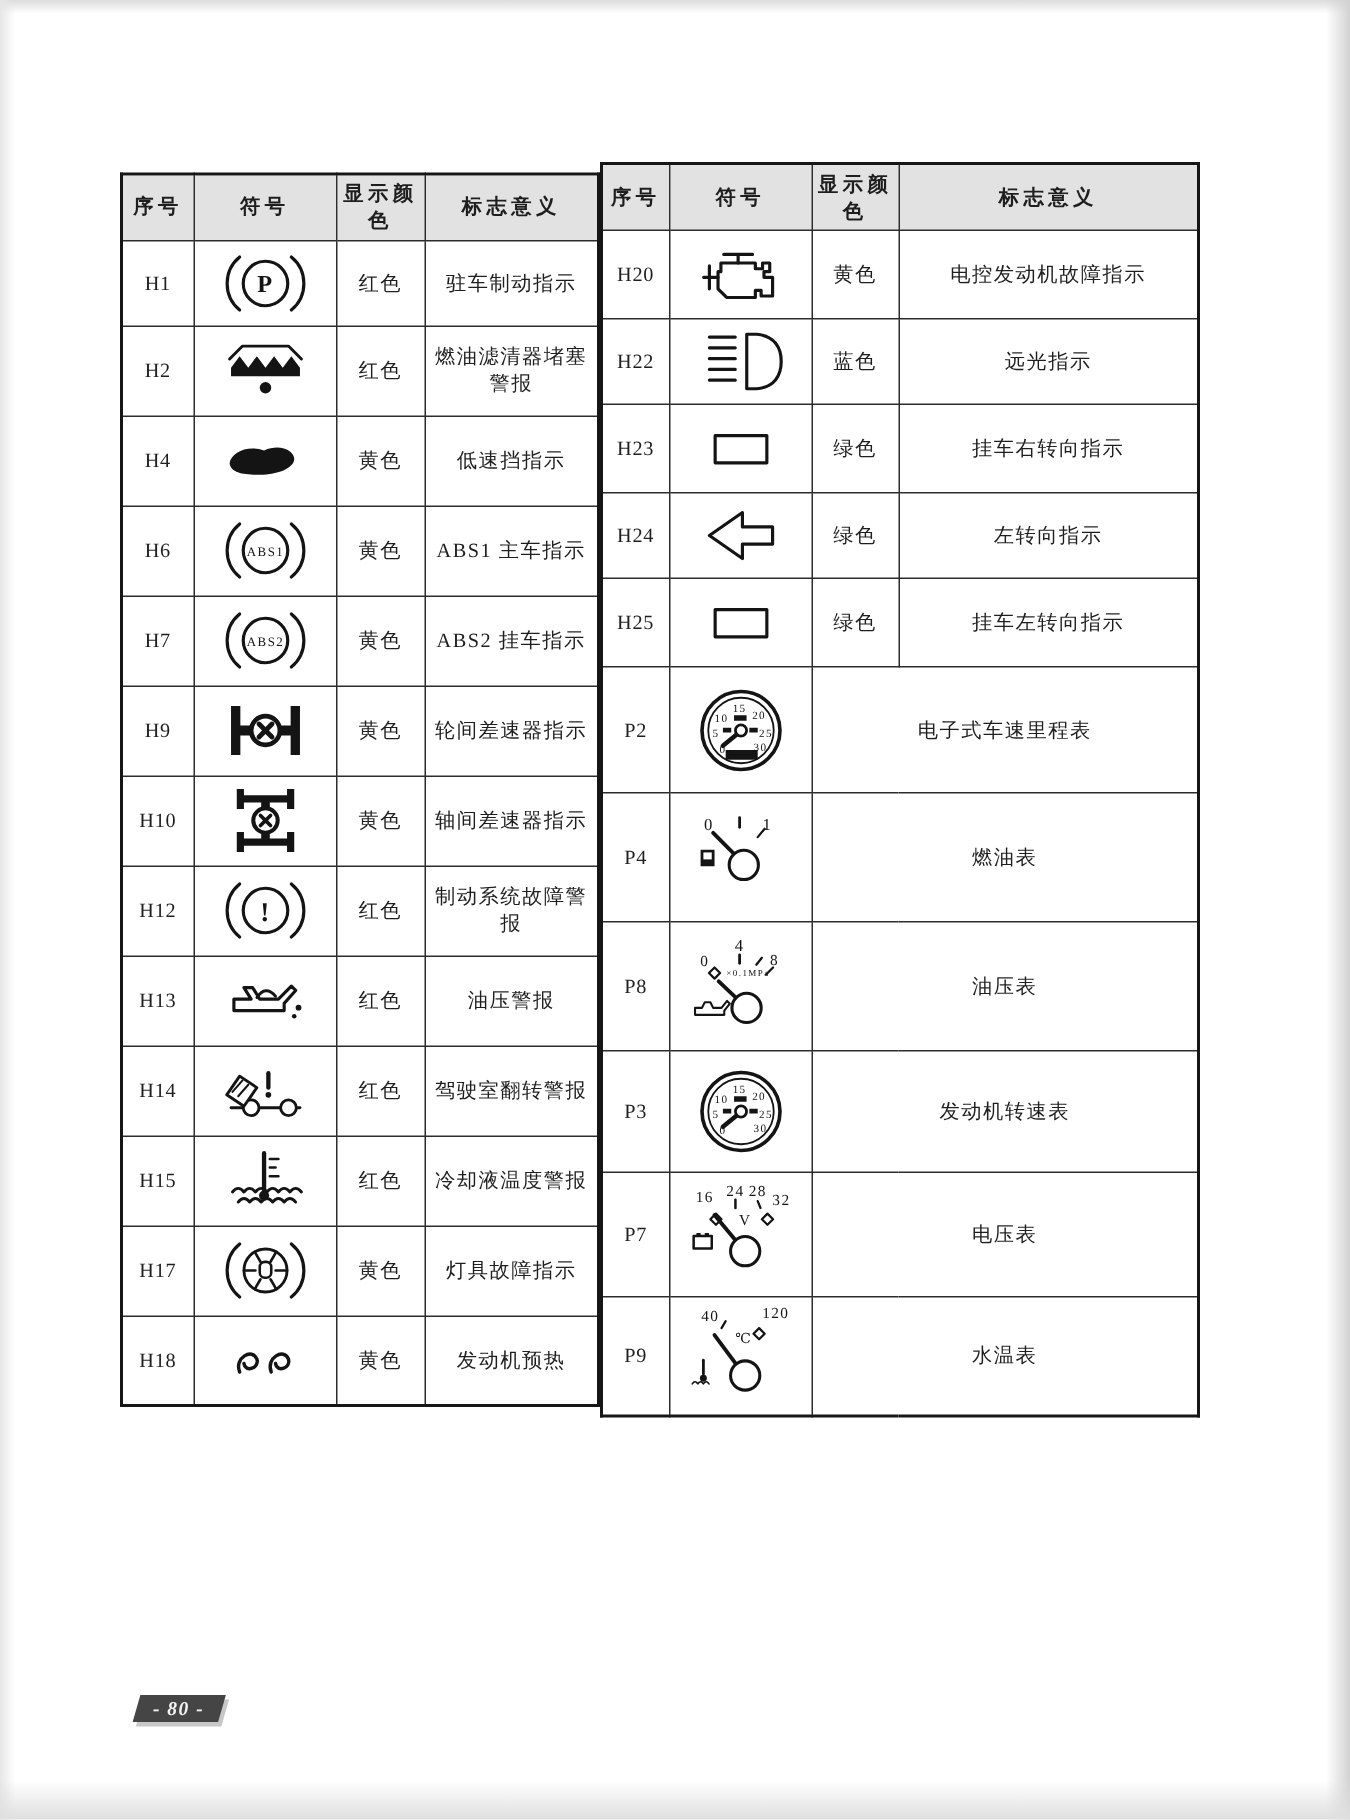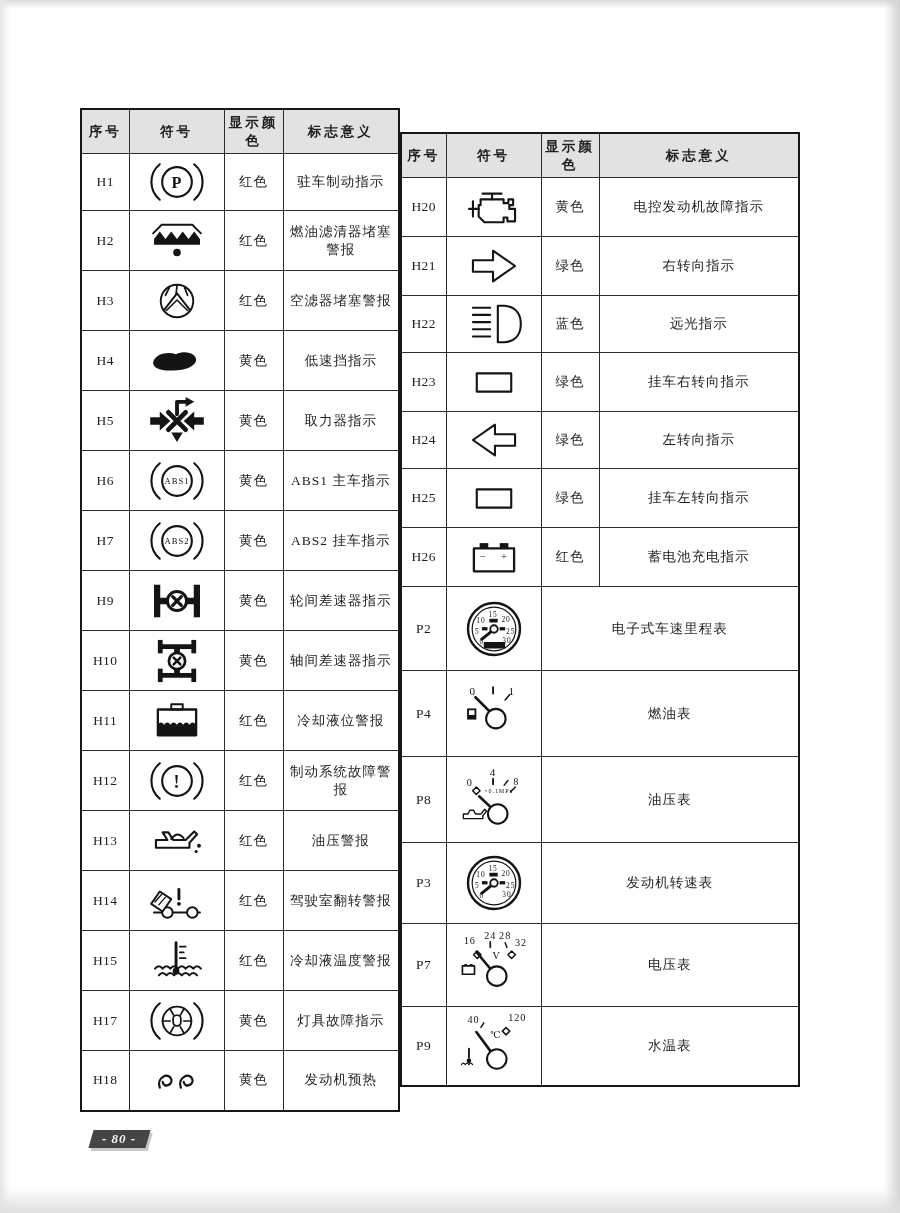--- a/index.html
+++ b/index.html
@@ -69,56 +69,28 @@
             <svg xmlns="http://www.w3.org/2000/svg" viewBox="0 0 94 58" width="90" height="56" fill="none" stroke="#141414" stroke-width="2.2" stroke-linecap="round" stroke-linejoin="round">
               <path d="M22,21 L31,12 H63 L72,21" stroke-width="2"></path>
               <path d="M23,33 V27 L29,19 L35,27 L41,19 L47,27 L53,19 L59,27 L65,19 L71,27 V33 Z" fill="#141414" stroke="none"></path>
               <path d="M47,41 m-4,0 a4,4 0 1 0 8,0 a4,4 0 1 0 -8,0" fill="#141414" stroke="none"></path>
             </svg>
           </td>
           <td class="c-color">红色</td>
           <td class="c-meaning">燃油滤清器堵塞警报</td>
         </tr>
         <tr style="height: 60px;">
-          <td class="c-id">H3</td>
-          <td class="c-sym">
-            <svg xmlns="http://www.w3.org/2000/svg" viewBox="0 0 94 58" width="90" height="56" fill="none" stroke="#141414" stroke-width="2.2" stroke-linecap="round" stroke-linejoin="round">
-              <circle cx="47" cy="29" r="17" stroke-width="2"></circle>
-              <path d="M33,39 L47,21 L61,39" stroke-width="2"></path>
-              <path d="M39,15 L35,23 M47,13 L46,22 M55,15 L58,23" stroke-width="1.8"></path>
-              <path d="M36,39 L47,28 L58,39" stroke-width="1.6"></path>
-            </svg>
-          </td>
-          <td class="c-color">红色</td>
-          <td class="c-meaning">空滤器堵塞警报</td>
-        </tr>
-        <tr style="height: 60px;">
           <td class="c-id">H4</td>
           <td class="c-sym">
             <svg xmlns="http://www.w3.org/2000/svg" viewBox="0 0 94 58" width="90" height="56" fill="none" stroke="#141414" stroke-width="2.2" stroke-linecap="round" stroke-linejoin="round">
               <path d="M22,31 C23,23 35,18 46,22 C57,17 67,22 67,28 C67,34 56,39 43,39 C32,39 23,38 22,31 Z" fill="#141414" stroke="none"></path>
             </svg>
           </td>
           <td class="c-color">黄色</td>
           <td class="c-meaning">低速挡指示</td>
-        </tr>
-        <tr style="height: 60px;">
-          <td class="c-id">H5</td>
-          <td class="c-sym">
-            <svg xmlns="http://www.w3.org/2000/svg" viewBox="0 0 94 58" width="90" height="56" fill="none" stroke="#141414" stroke-width="2.2" stroke-linecap="round" stroke-linejoin="round">
-              <path d="M19,25 h10 v-6 l11,10 -11,10 v-6 h-10 z" fill="#141414" stroke="none"></path>
-              <path d="M75,25 h-10 v-6 l-11,10 11,10 v-6 h10 z" fill="#141414" stroke="none"></path>
-              <path d="M38,20 L56,38 M56,20 L38,38" stroke-width="5"></path>
-              <path d="M47,22 V9 H57" stroke-width="4"></path>
-              <path d="M56,4 L65,9 L56,14 Z" fill="#141414" stroke="none"></path>
-              <path d="M41,41 h12 l-6,10 z" fill="#141414" stroke="none"></path>
-            </svg>
-          </td>
-          <td class="c-color">黄色</td>
-          <td class="c-meaning">取力器指示</td>
         </tr>
         <tr style="height: 60px;">
           <td class="c-id">H6</td>
           <td class="c-sym">
             <svg xmlns="http://www.w3.org/2000/svg" viewBox="0 0 94 58" width="90" height="56" fill="none" stroke="#141414" stroke-width="2.2" stroke-linecap="round" stroke-linejoin="round">
               <circle cx="47" cy="29" r="15.5"></circle>
               <path d="M29,10.5 A24,24 0 0 0 29,47.5"></path>
               <path d="M65,10.5 A24,24 0 0 1 65,47.5"></path>
               <text x="47" y="32.5" font-size="9" fill="#141414" stroke="none" text-anchor="middle" font-family="Liberation Serif, DejaVu Serif, serif">ABS1</text>
             </svg>
@@ -163,32 +135,20 @@
               <path d="M31,41.5 h32 v5 h-32 z" fill="#141414" stroke="none"></path>
               <path d="M27,37 h5 v14 h-5 z" fill="#141414" stroke="none"></path>
               <path d="M62,37 h5 v14 h-5 z" fill="#141414" stroke="none"></path>
               <path d="M44,16 h6 v26 h-6 z" fill="#141414" stroke="none"></path>
               <circle cx="47" cy="29" r="8.5" fill="#ffffff" stroke-width="2.8"></circle>
               <path d="M43.5,25.5 L50.5,32.5 M50.5,25.5 L43.5,32.5" stroke-width="2.6"></path>
             </svg>
           </td>
           <td class="c-color">黄色</td>
           <td class="c-meaning">轴间差速器指示</td>
-        </tr>
-        <tr style="height: 60px;">
-          <td class="c-id">H11</td>
-          <td class="c-sym">
-            <svg xmlns="http://www.w3.org/2000/svg" viewBox="0 0 94 58" width="90" height="56" fill="none" stroke="#141414" stroke-width="2.2" stroke-linecap="round" stroke-linejoin="round">
-              <rect x="27" y="17" width="40" height="27" stroke-width="2.4"></rect>
-              <rect x="41" y="11.5" width="12" height="5.5" stroke-width="2"></rect>
-              <path d="M27,33 q3.3,-5 6.6,0 q3.3,-5 6.6,0 q3.3,-5 6.6,0 q3.3,-5 6.6,0 q3.3,-5 6.6,0 q3.4,-5 6.7,0 V44 H27 Z" fill="#141414" stroke="none"></path>
-            </svg>
-          </td>
-          <td class="c-color">红色</td>
-          <td class="c-meaning">冷却液位警报</td>
         </tr>
         <tr style="height: 60px;">
           <td class="c-id">H12</td>
           <td class="c-sym">
             <svg xmlns="http://www.w3.org/2000/svg" viewBox="0 0 94 58" width="90" height="56" fill="none" stroke="#141414" stroke-width="2.2" stroke-linecap="round" stroke-linejoin="round">
               <circle cx="47" cy="29" r="15.5"></circle>
               <path d="M29,10.5 A24,24 0 0 0 29,47.5"></path>
               <path d="M65,10.5 A24,24 0 0 1 65,47.5"></path>
               <text x="47" y="36" font-size="19" fill="#141414" stroke="none" text-anchor="middle" font-family="Liberation Serif, DejaVu Serif, serif" font-weight="bold">!</text>
             </svg>
@@ -286,30 +246,20 @@
           <td class="c-sym">
             <svg xmlns="http://www.w3.org/2000/svg" viewBox="0 0 94 58" width="90" height="56" fill="none" stroke="#141414" stroke-width="2.2" stroke-linecap="round" stroke-linejoin="round">
               <path d="M35,15 H55 M45,15 V21" stroke-width="2.2"></path>
               <path d="M33,21 H57 V25 H62 V21 H67 V27 H63 V31 H69 V44 H61 V40 H57 V45 H37 L31,39 V27 H33 Z" stroke-width="2.2"></path>
               <path d="M25,23 V39 M21,31 H31" stroke-width="2.2"></path>
             </svg>
           </td>
           <td class="c-color">黄色</td>
           <td class="c-meaning">电控发动机故障指示</td>
         </tr>
-        <tr style="height: 59px;">
-          <td class="c-id">H21</td>
-          <td class="c-sym">
-            <svg xmlns="http://www.w3.org/2000/svg" viewBox="0 0 94 58" width="90" height="56" fill="none" stroke="#141414" stroke-width="2.2" stroke-linecap="round" stroke-linejoin="round">
-              <path d="M25,23 H46 V13 L69,29 L46,45 V35 H25 Z" stroke-width="2.2"></path>
-            </svg>
-          </td>
-          <td class="c-color">绿色</td>
-          <td class="c-meaning">右转向指示</td>
-        </tr>
         <tr style="height: 45px;">
           <td class="c-id">H22</td>
           <td class="c-sym">
             <svg xmlns="http://www.w3.org/2000/svg" viewBox="0 0 94 58" width="90" height="56" fill="none" stroke="#141414" stroke-width="2.2" stroke-linecap="round" stroke-linejoin="round">
               <path d="M25,12 H43 M25,19.5 H43 M25,27 H43 M25,34.5 H43 M25,42 H43" stroke-width="2.2"></path>
               <path d="M51,10 H58 C70,11 75,19 75,29 C75,39 70,47 58,48 H51 Z" stroke-width="2.2"></path>
             </svg>
           </td>
           <td class="c-color">蓝色</td>
           <td class="c-meaning">远光指示</td>
@@ -336,34 +286,20 @@
         </tr>
         <tr style="height: 59px;">
           <td class="c-id">H25</td>
           <td class="c-sym">
             <svg xmlns="http://www.w3.org/2000/svg" viewBox="0 0 94 58" width="90" height="56" fill="none" stroke="#141414" stroke-width="2.2" stroke-linecap="round" stroke-linejoin="round">
               <rect x="29" y="20" width="36" height="19" stroke-width="2.2"></rect>
             </svg>
           </td>
           <td class="c-color">绿色</td>
           <td class="c-meaning">挂车左转向指示</td>
-        </tr>
-        <tr style="height: 59px;">
-          <td class="c-id">H26</td>
-          <td class="c-sym">
-            <svg xmlns="http://www.w3.org/2000/svg" viewBox="0 0 94 58" width="90" height="56" fill="none" stroke="#141414" stroke-width="2.2" stroke-linecap="round" stroke-linejoin="round">
-              <rect x="26" y="20" width="42" height="24" stroke-width="2.4"></rect>
-              <path d="M32,14.5 h9 v5.5 h-9 z" fill="#141414" stroke="none"></path>
-              <path d="M53,14.5 h9 v5.5 h-9 z" fill="#141414" stroke="none"></path>
-              <text x="36" y="32" font-size="11" fill="#141414" stroke="none" text-anchor="middle" font-family="Liberation Serif, DejaVu Serif, serif">−</text>
-              <text x="58" y="32" font-size="11" fill="#141414" stroke="none" text-anchor="middle" font-family="Liberation Serif, DejaVu Serif, serif">+</text>
-            </svg>
-          </td>
-          <td class="c-color">红色</td>
-          <td class="c-meaning">蓄电池充电指示</td>
         </tr>
         <tr style="height: 84px;">
           <td class="c-id">P2</td>
           <td class="c-sym">
             <svg xmlns="http://www.w3.org/2000/svg" viewBox="0 0 94 84" width="90" height="78" fill="none" stroke="#141414" stroke-width="2.2" stroke-linecap="round" stroke-linejoin="round">
               <circle cx="47" cy="42" r="28" stroke-width="2.6"></circle>
               <circle cx="47" cy="42" r="23.5" stroke-width="1.3"></circle>
               <text x="34" y="58" font-size="8" fill="#141414" stroke="none" text-anchor="middle" font-family="Liberation Serif, DejaVu Serif, serif">0</text>
               <text x="29" y="47" font-size="8" fill="#141414" stroke="none" text-anchor="middle" font-family="Liberation Serif, DejaVu Serif, serif">5</text>
               <text x="33" y="36" font-size="8" fill="#141414" stroke="none" text-anchor="middle" font-family="Liberation Serif, DejaVu Serif, serif">10</text>

